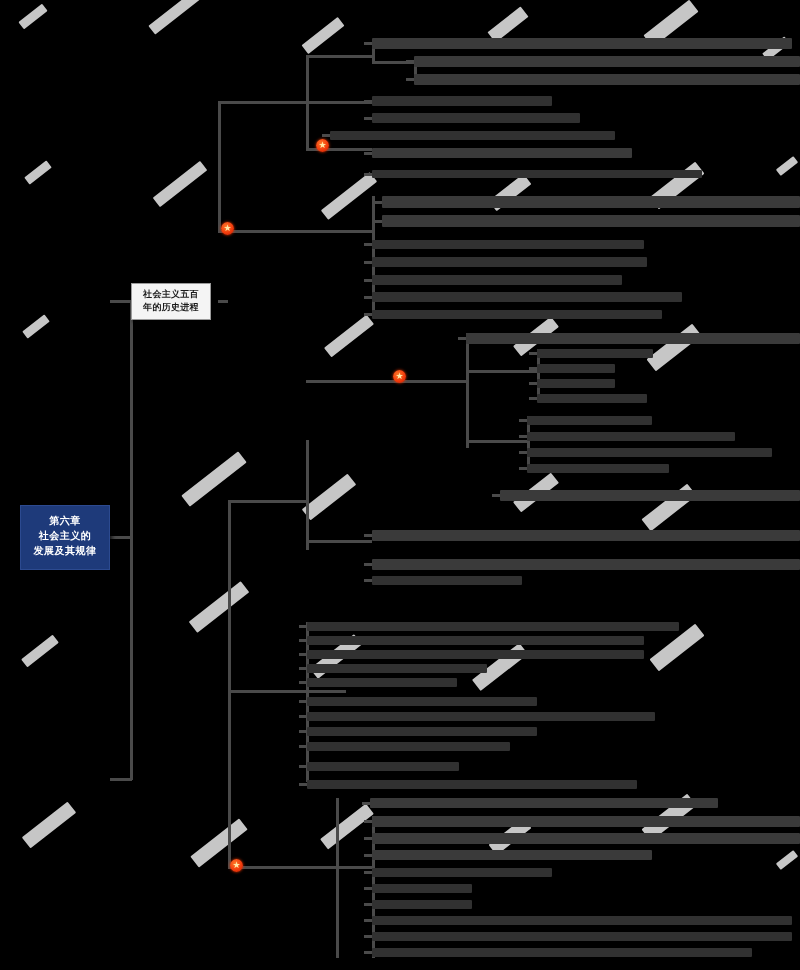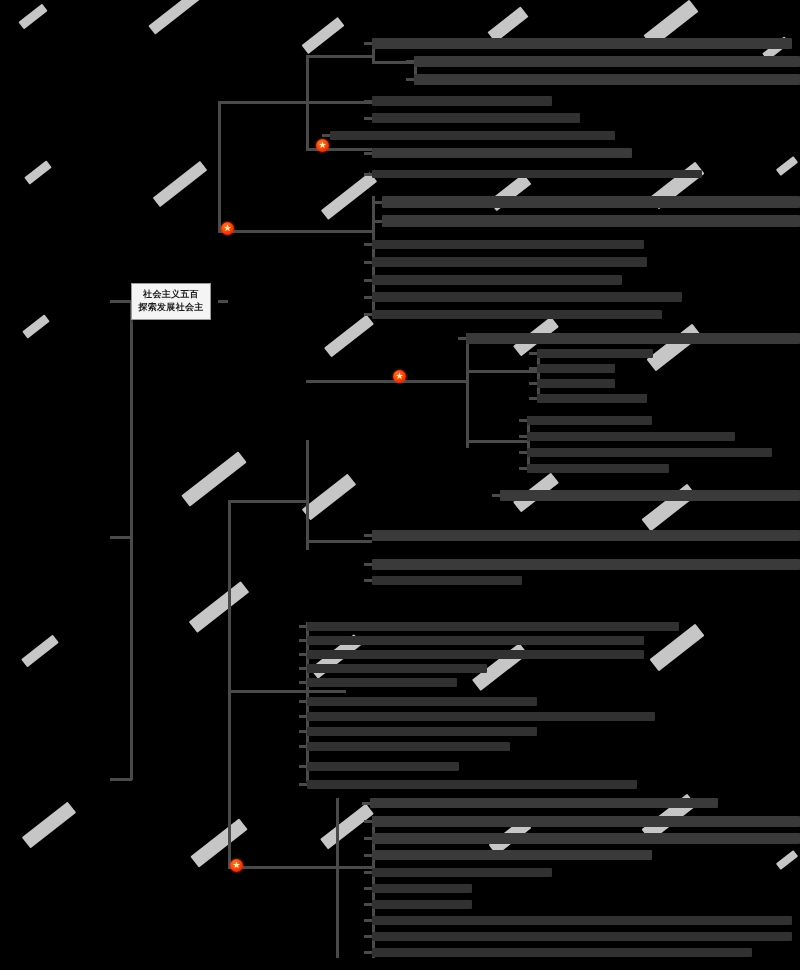--- a/index.html
+++ b/index.html
@@ -249,24 +249,29 @@
       <div class="bar dk" style="left: 372px; top: 868px; width: 180px; height: 9px;"></div>
       <div class="bar dk" style="left: 372px; top: 884px; width: 100px; height: 9px;"></div>
       <div class="bar dk" style="left: 372px; top: 900px; width: 100px; height: 9px;"></div>
       <div class="bar dk" style="left: 372px; top: 916px; width: 420px; height: 9px;"></div>
       <div class="bar dk" style="left: 372px; top: 932px; width: 420px; height: 9px;"></div>
       <div class="bar dk" style="left: 372px; top: 948px; width: 380px; height: 9px;"></div>
     </div>
 
   <div id="nodes">
 
+    <div class="root-node" id="root-node" style="left: 20px; top: 505px; width: 90px; height: 65px; background: rgb(30, 58, 122); color: rgb(255, 255, 255);">
+        <div>第六章</div>
+        <div>社会主义的</div>
+        <div>发展及其规律</div>
+      </div>
 
     <div class="branch-node" id="branch-node-0" style="left: 131px; top: 283px; width: 80px; height: 37px; background: rgb(244, 244, 244); color: rgb(26, 26, 26); border-color: rgb(154, 154, 154);">
         <div>社会主义五百</div>
-        <div>探索发展社会主</div>
+        <div>年的历史进程</div>
       </div>
 
 
   <div class="star-badge" style="left: 316px; top: 139px;">
         <span>★</span>
       </div>
       <div class="star-badge" style="left: 221px; top: 222px;">
         <span>★</span>
       </div>
       <div class="star-badge" style="left: 393px; top: 370px;">

